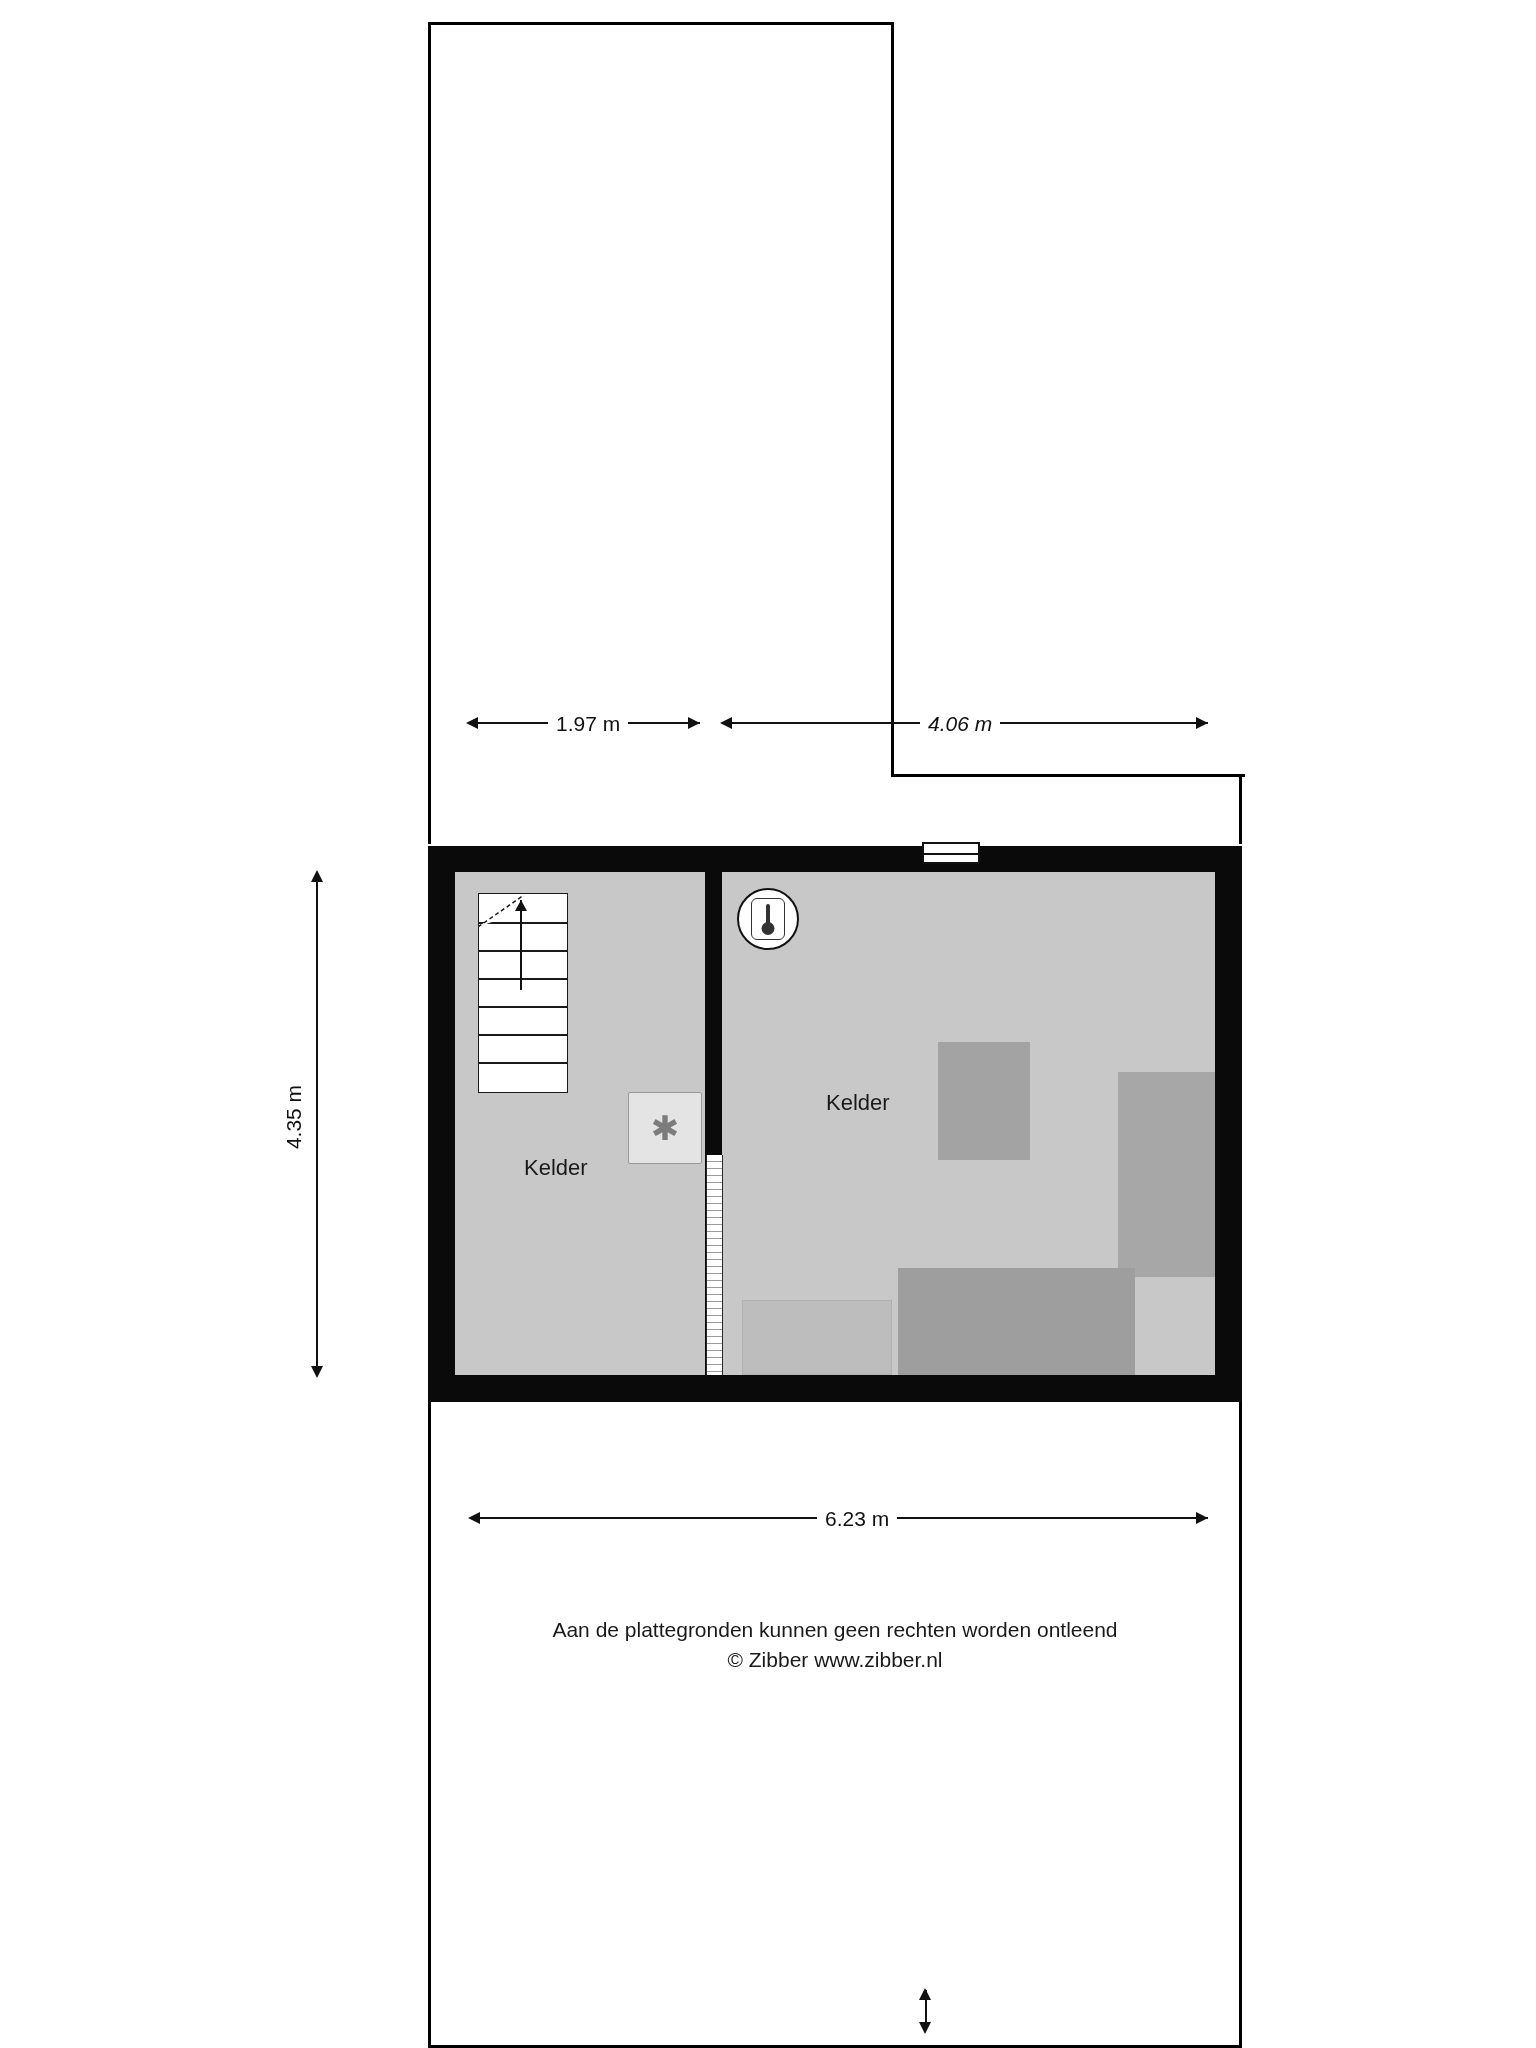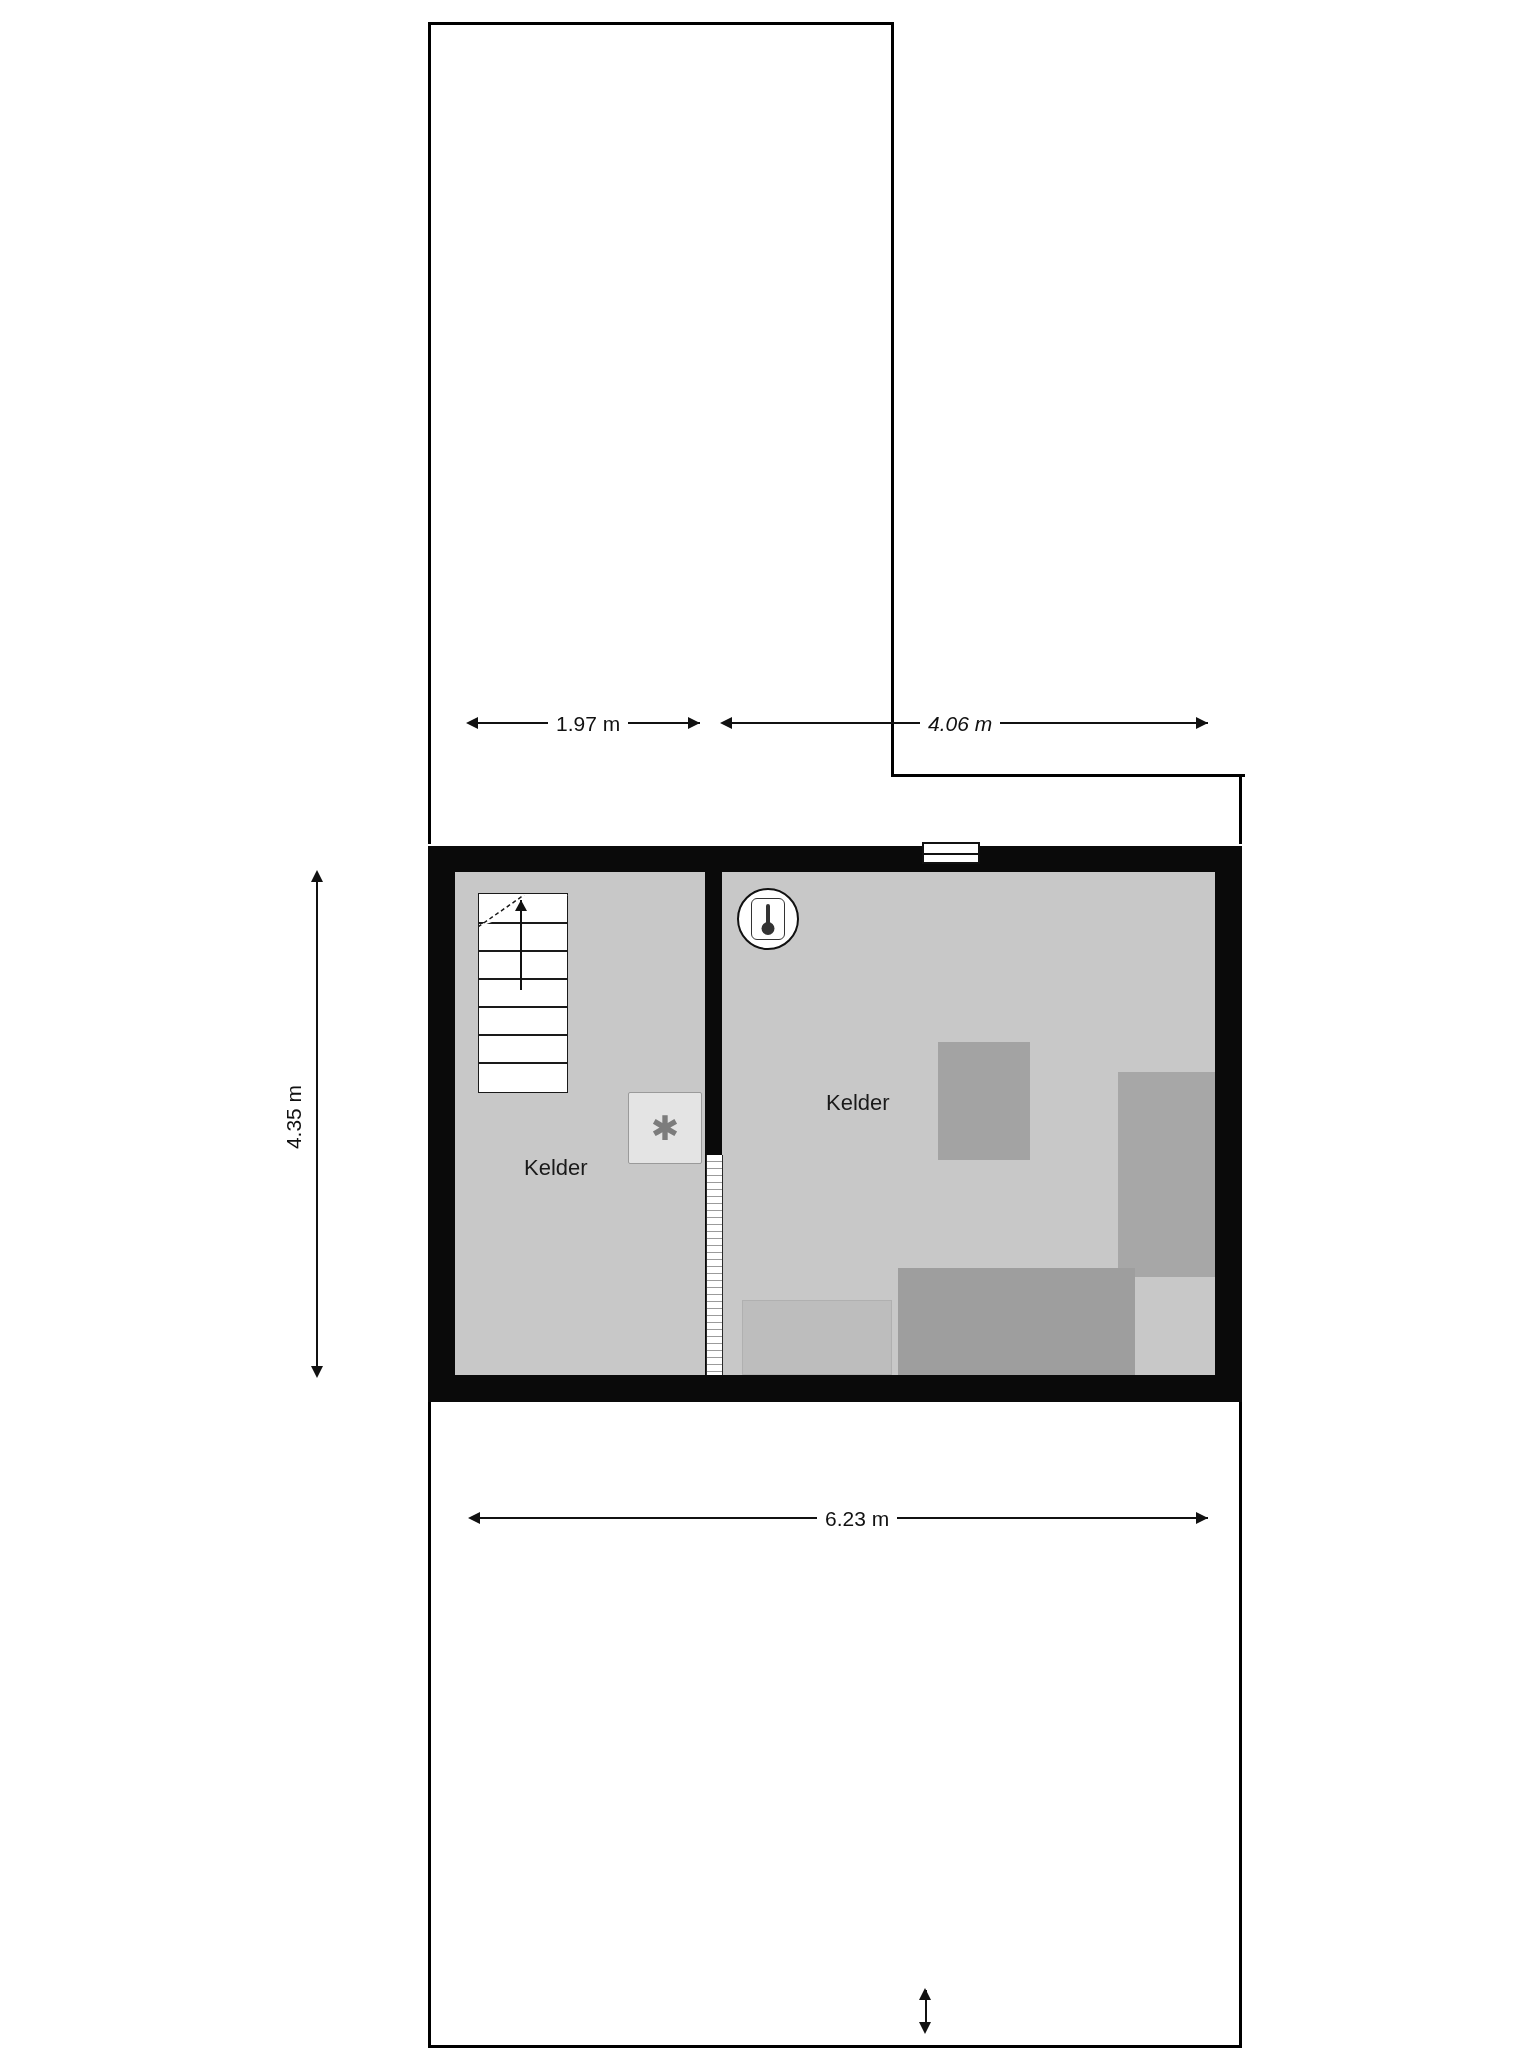--- a/index.html
+++ b/index.html
@@ -412,14 +412,18 @@
   <div class="dim-line-v" style="left:316px; top:880px; height:488px;"></div>
   <div class="arrow-up" style="left:311px; top:870px;"></div>
   <div class="arrow-down" style="left:311px; top:1366px;"></div>
   <div class="dim-label-v" style="left:262px; top:1105px; transform: rotate(-90deg);">4.35 m</div>
 
   <div class="dim-line-h" style="left:472px; top:1517px; width:736px;"></div>
   <div class="arrow-left" style="left:468px; top:1512px;"></div>
   <div class="arrow-right" style="left:1196px; top:1512px;"></div>
   <div class="dim-label" style="left:817px; top:1507px;">6.23 m</div>
 
+  <div id="disclaimer">
+    <div>Aan de plattegronden kunnen geen rechten worden ontleend</div>
+    <div>© Zibber www.zibber.nl</div>
+  </div>
 
 </div>
 
 </body></html>

